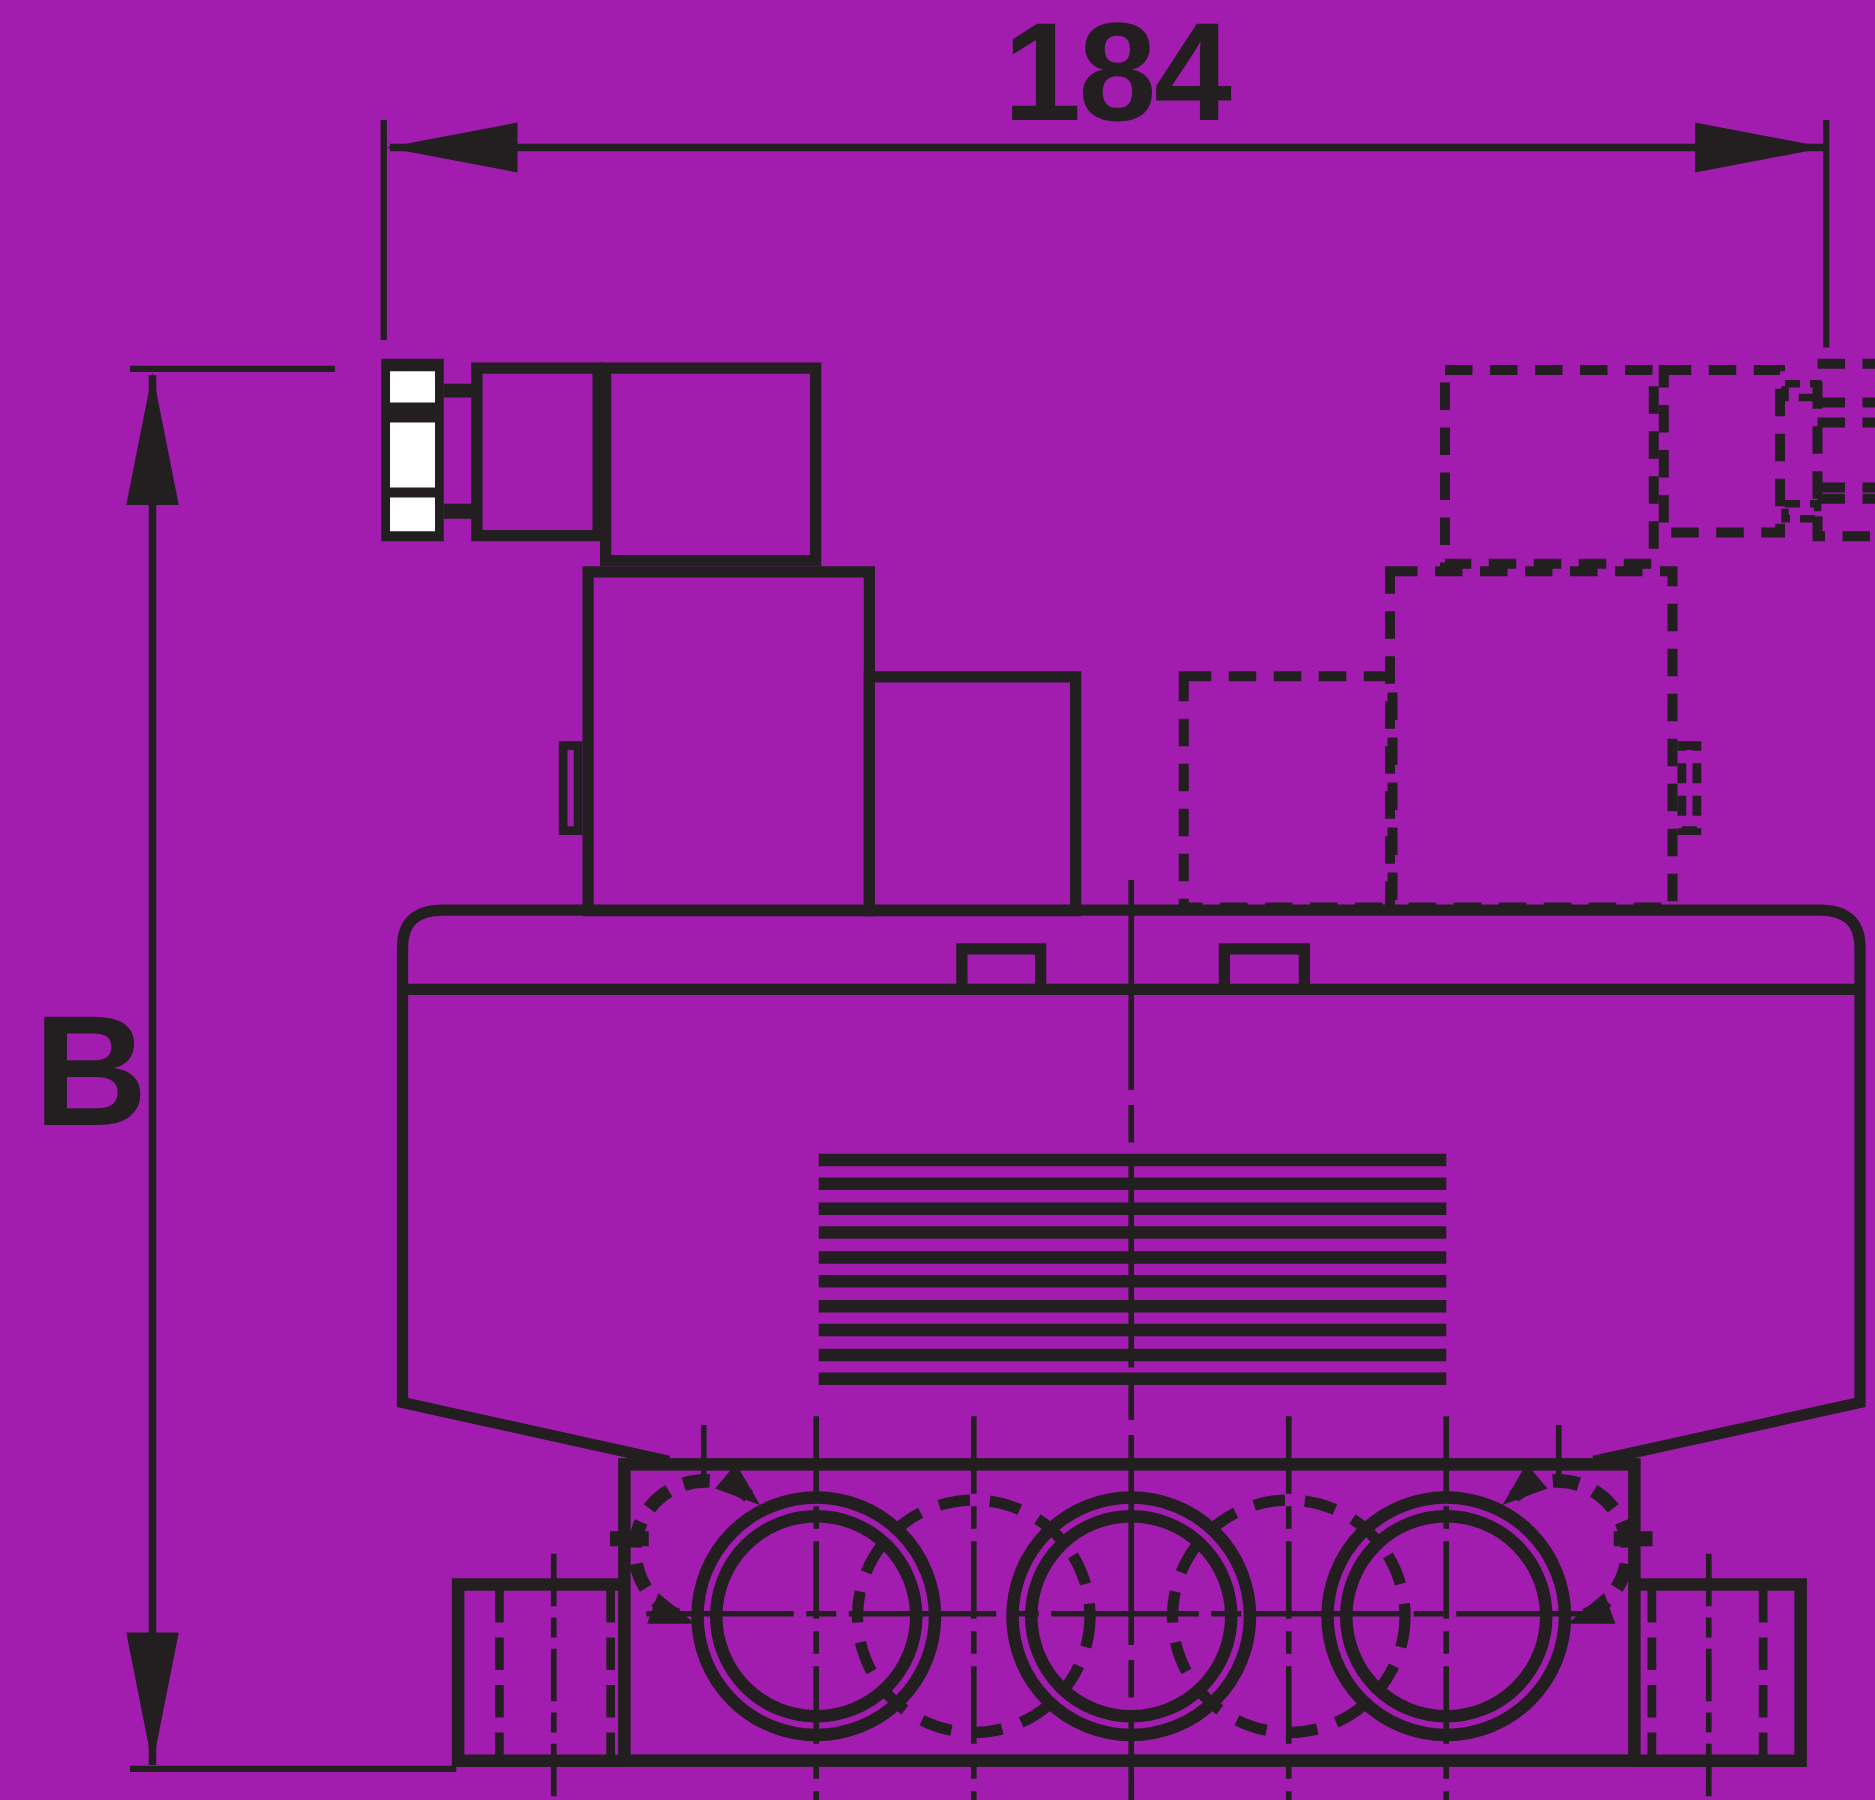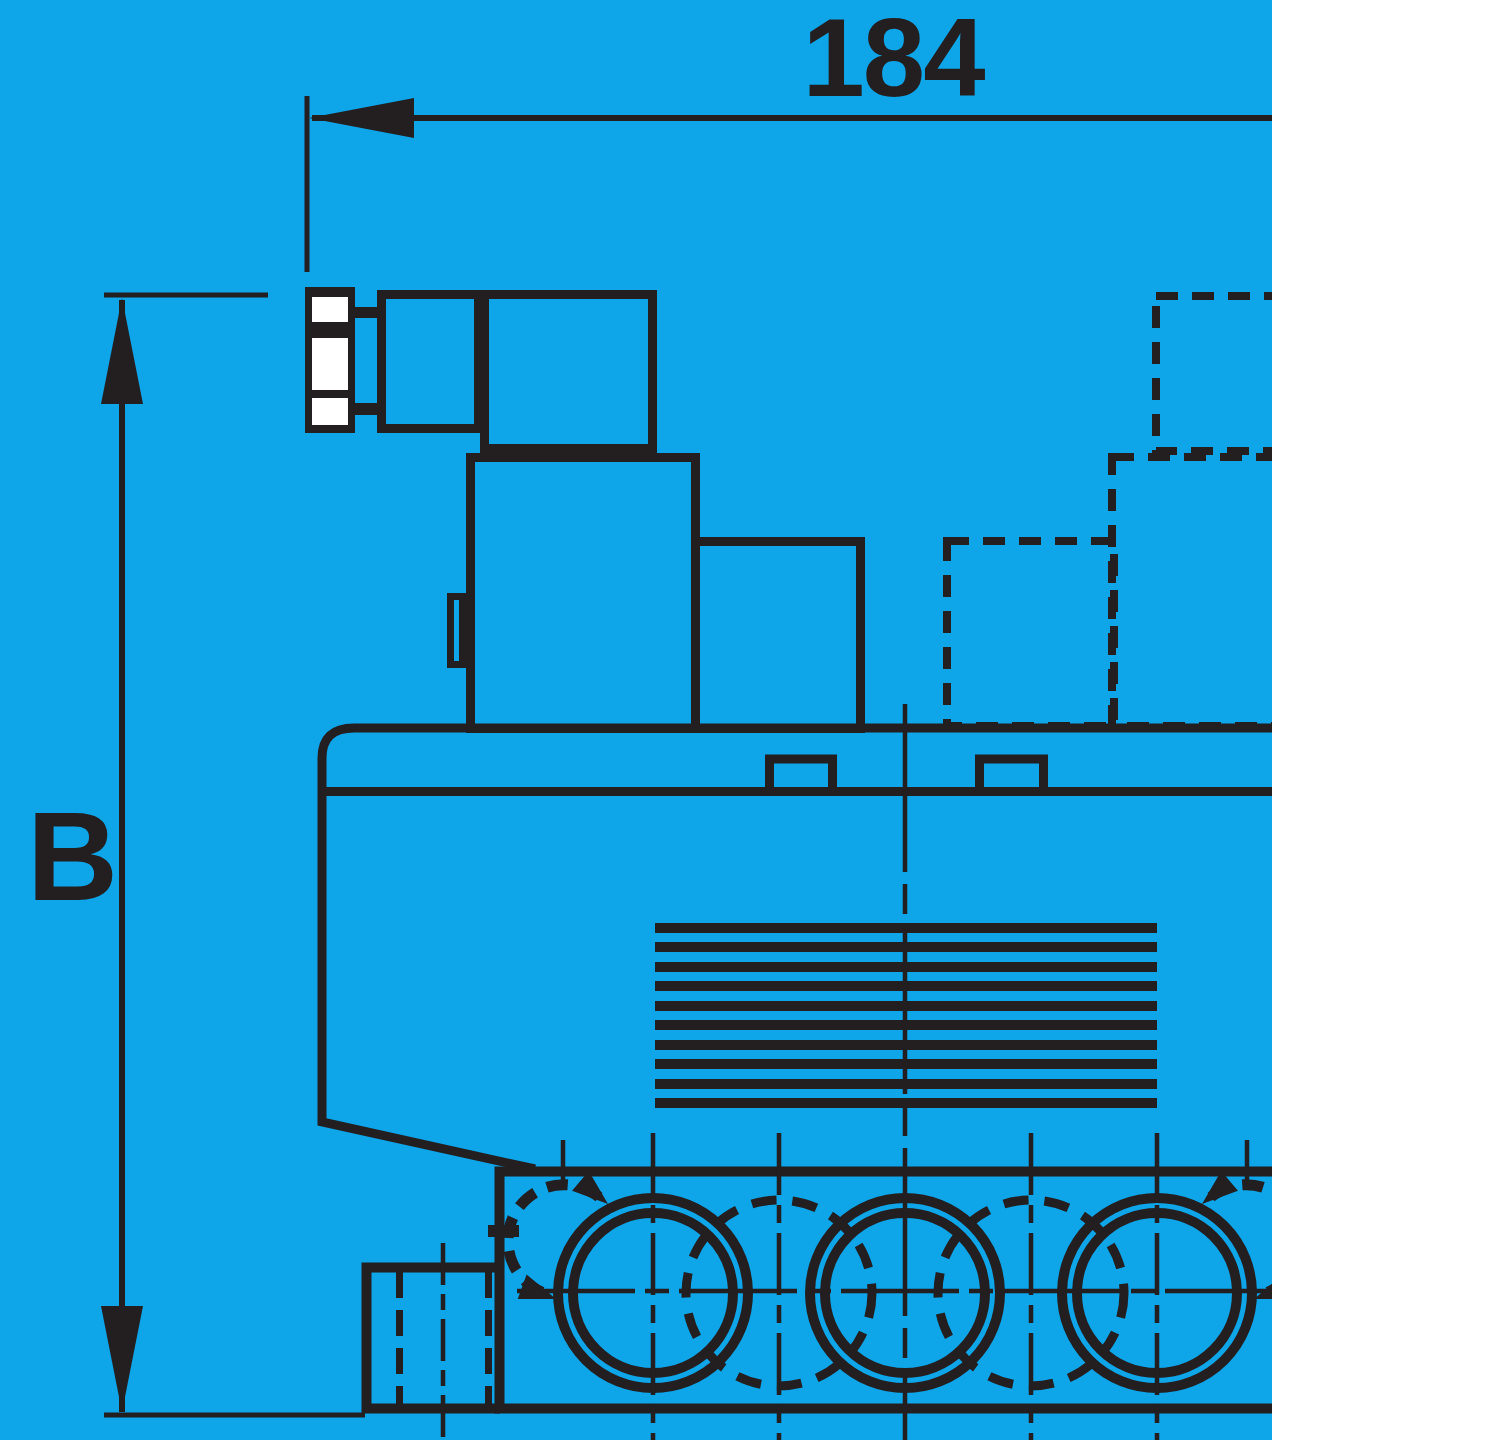--- a/index.html
+++ b/index.html
@@ -1,16 +1,16 @@
 <!DOCTYPE html>
 <html><head>
 <meta charset="utf-8">
 <style>
   html,body{margin:0;padding:0;background:#ffffff;}
-  .stage{position:relative;width:1272px;height:1440px;background:#0ea5e9;overflow:hidden;
+  .stage{position:relative;width:1500px;height:1440px;background:#a21caf;overflow:hidden;
          font-family:"Liberation Sans", sans-serif;}
   svg{display:block}
   text{font-family:"Liberation Sans", sans-serif;font-weight:bold;fill:#231f20;}
   .dimtext{font-size:112px;letter-spacing:-2px;}
   .btext{font-size:126px;}
 </style>
 </head>
 <body>
 
 <div class="stage">

